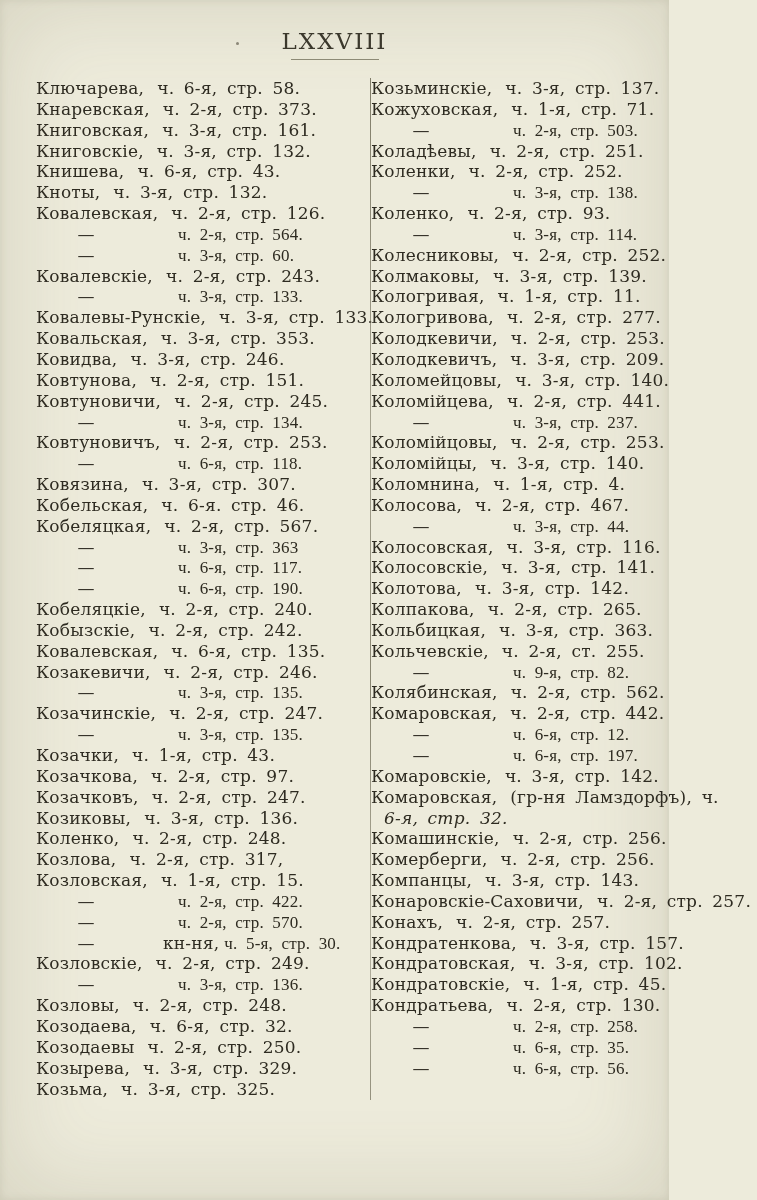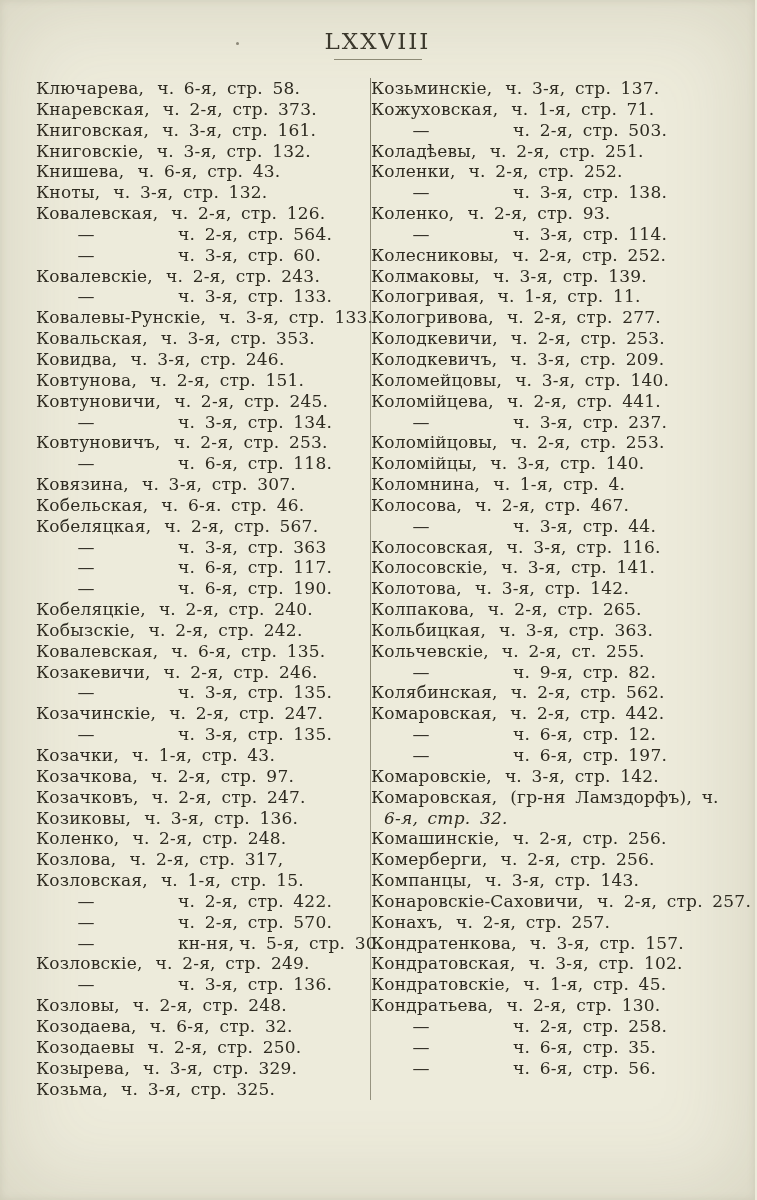--- a/index.html
+++ b/index.html
@@ -11,21 +11,21 @@
   body{
     width:757px;height:1200px;
     background:var(--paper);
     font-family:"DejaVu Serif","Liberation Serif",serif;
     color:var(--ink);
     overflow:hidden;
     position:relative;
   }
   .page{
     position:relative;
-    width:755px;height:1200px;
+    width:669px;height:1200px;
     box-shadow: inset 0 0 80px 14px rgba(118,110,78,0.16),
                 inset 0 0 8px rgba(90,85,60,0.12);
   }
   .header{
     text-align:center;
     padding-top:28px;
     font-size:23px;
     letter-spacing:2px;
     color:#3b382c;
   }
@@ -67,22 +67,22 @@
     height:20.85px;
     line-height:20.85px;
     white-space:nowrap;
   }
   .line .ref{margin-left:13px;word-spacing:4px;}
   .line.sub .dash{
     display:inline-block;
     width:100px;
     text-align:center;
   }
-  .line.sub .ref{margin-left:42px;}
-  .line.sub .subname{margin-left:42px;}
+  .line.sub .ref{margin-left:42px;font-family:Liberation Serif, serif;}
+  .line.sub .subname{margin-left:27px;}
   .line.sub .subname + .ref{margin-left:5px;}
   .line.cont{padding-left:13px;word-spacing:4px;font-style:italic;}
 </style>
 </head>
 <body>
 
 <div class="page">
   <div class="speck"></div>
   <div class="header">LXXVIII</div>
   <div class="header-rule"></div>

